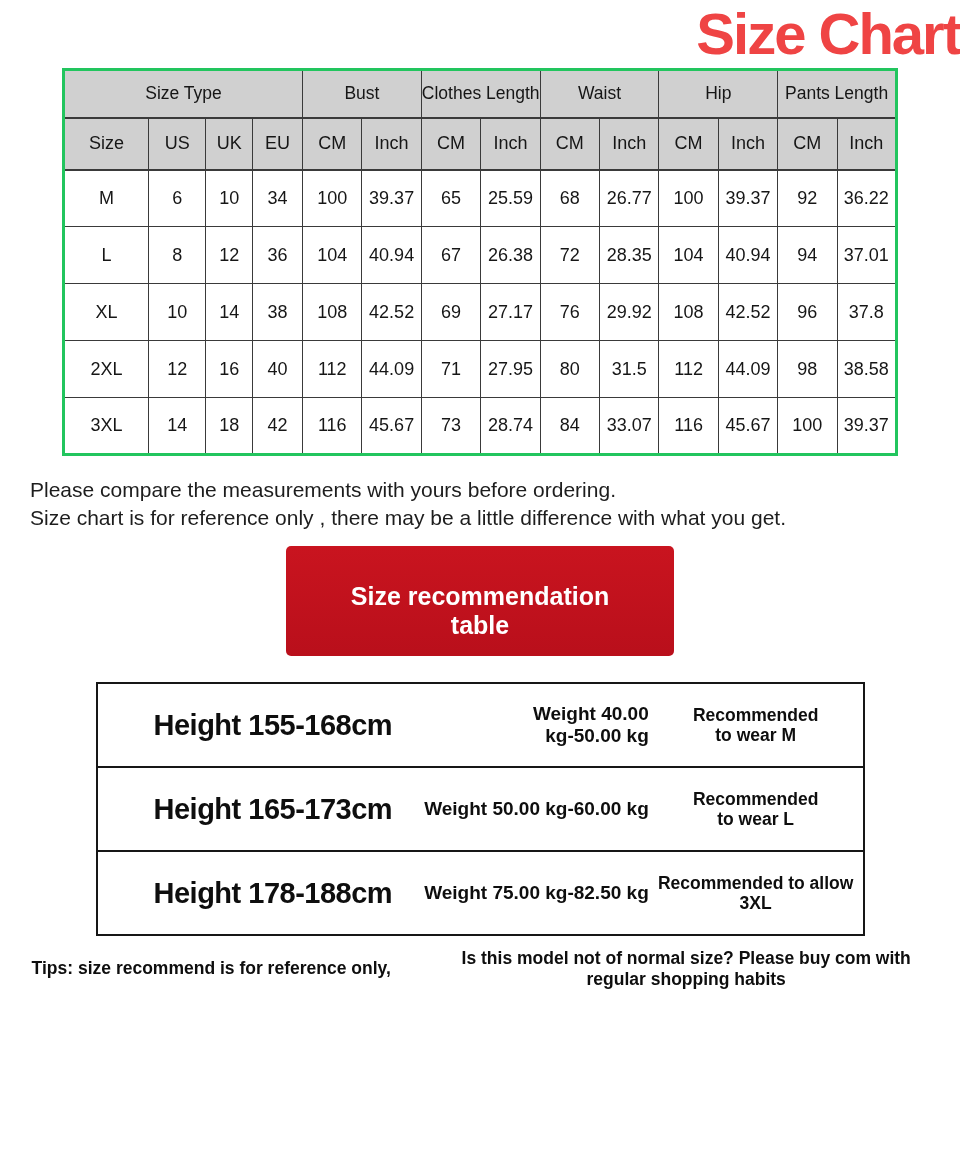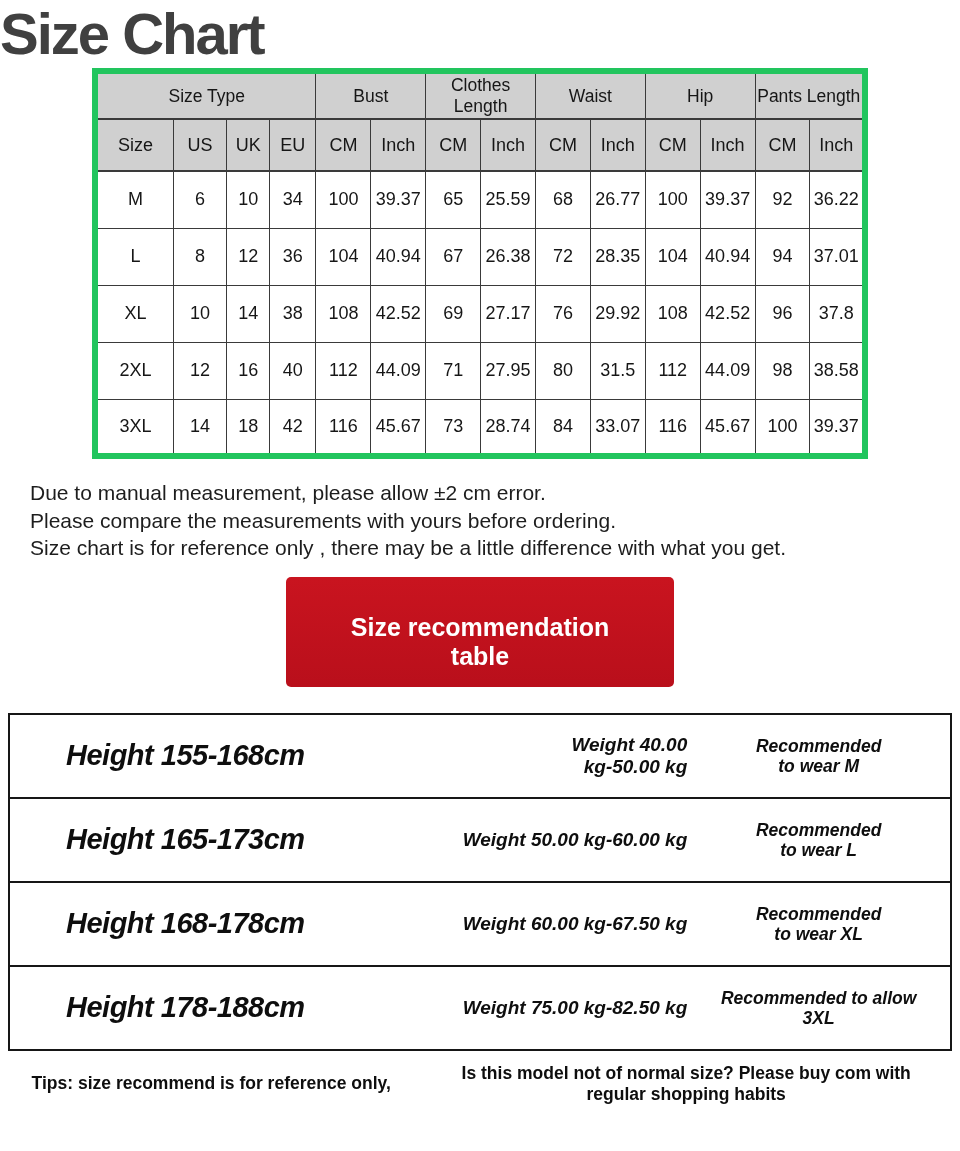--- a/index.html
+++ b/index.html
@@ -1,23 +1,23 @@
 <!DOCTYPE html>
 <html><head>
 <meta charset="utf-8">
 <style>
   * { box-sizing: border-box; margin: 0; padding: 0; }
   html, body { width: 960px; background: #ffffff; font-family: "Liberation Sans", sans-serif; color: #141414; }
   .page { width: 960px; height: 1151px; overflow: hidden; background: #fff; }
 
   
-  .title { text-align: left; font-size: 58px; font-weight: 800; letter-spacing: -2px; padding-top: 2px; line-height: 64px; color: #404040; }
-
-  
-  table.size-table { width: 776px; margin: 2px auto 0; border-collapse: collapse; table-layout: fixed; border: 6px solid #22c55e; }
+  .title { text-align: right; font-size: 58px; font-weight: 800; letter-spacing: -2px; padding-top: 2px; line-height: 64px; color: #ef4444; }
+
+  
+  table.size-table { width: 836px; margin: 2px auto 0; border-collapse: collapse; table-layout: fixed; border: 3px solid #22c55e; }
   table.size-table th, table.size-table td {
     border: 1px solid #3a3a3a; text-align: center; vertical-align: middle;
     font-size: 18px; font-weight: 400; color: #161616;
   }
   table.size-table thead th { background: #d0d0d0; }
   tr.group-row th { height: 48px; font-size: 17.5px; border-bottom-width: 2px; }
   tr.sub-row th { height: 52px; border-bottom-width: 2px; }
   table.size-table tbody td { height: 57px; background: #fff; }
 
   
@@ -25,21 +25,21 @@
 
   
   .banner {
     width: 388px; margin: 15px auto 0; padding: 7px 10px 16px;
     background: linear-gradient(#c9141f, #b90f1b); border-radius: 5px;
     text-align: center; color: #fff; font-weight: 700; font-size: 25px;
     line-height: 29px; white-space: pre-line;
   }
 
   
-  table.rec-table { width: 944px; margin: 26px auto 0; border-collapse: collapse; border: 2px solid #161616; table-layout: fixed; font-style: italic; }
+  table.rec-table { width: 769px; margin: 26px auto 0; border-collapse: collapse; border: 2px solid #161616; table-layout: fixed; }
   table.rec-table td { border-top: 2px solid #161616; height: 84px; vertical-align: middle; }
   table.rec-table tr:first-child td { border-top: none; }
   td.h { width: 40%; font-size: 29px; font-weight: 700; padding-left: 56px; letter-spacing: -0.5px; color: #0e0e0e; }
   td.w { width: 32%; text-align: right; font-weight: 700; font-size: 19px; line-height: 22px; white-space: pre-line; color: #0e0e0e; }
   td.r { width: 28%; text-align: center; font-weight: 700; font-size: 17.5px; line-height: 20px; white-space: pre-line; color: #0e0e0e; }
 
   
   .footer { display: flex; margin-top: 10px; }
   .footer .tips { width: 44%; text-align: center; font-weight: 700; font-size: 17.5px; padding-top: 12px; color: #0e0e0e; }
   .footer .note { width: 56%; text-align: center; font-weight: 700; font-size: 17.5px; line-height: 21px; padding: 2px 40px 0 30px; color: #0e0e0e; }
@@ -172,21 +172,20 @@
           <td>33.07</td>
           <td>116</td>
           <td>45.67</td>
           <td>100</td>
           <td>39.37</td>
       </tr>
     </tbody>
   </table>
 
   <div class="notes">
-    <p>Due to manual measurement, please allow ±2 cm error.</p>
     <p>Please compare the measurements with yours before ordering.</p>
     <p>Size chart is for reference only , there may be a little difference with what you get.</p>
   </div>
 
   <div class="banner">
     <span>Size recommendation
 table</span>
   </div>
 
   <table class="rec-table">
@@ -198,26 +197,20 @@
         <td class="r">Recommended
 to wear M</td>
       </tr>
       <tr>
         <td class="h">Height 165-173cm</td>
         <td class="w">Weight 50.00 kg-60.00 kg</td>
         <td class="r">Recommended
 to wear L</td>
       </tr>
       <tr>
-        <td class="h">Height 168-178cm</td>
-        <td class="w">Weight 60.00 kg-67.50 kg</td>
-        <td class="r">Recommended
-to wear XL</td>
-      </tr>
-      <tr>
         <td class="h">Height 178-188cm</td>
         <td class="w">Weight 75.00 kg-82.50 kg</td>
         <td class="r">Recommended to allow
 3XL</td>
       </tr>
     </tbody>
   </table>
 
   <div class="footer">
     <div class="tips">Tips: size recommend is for reference only,</div>

